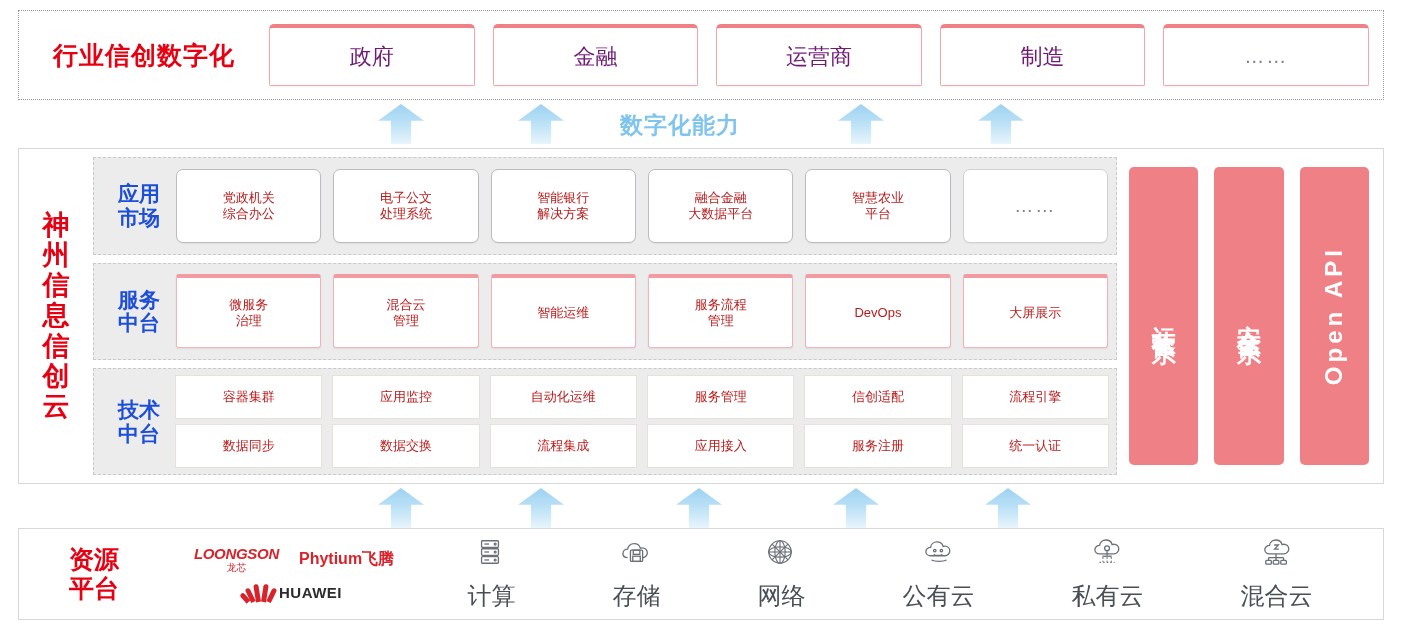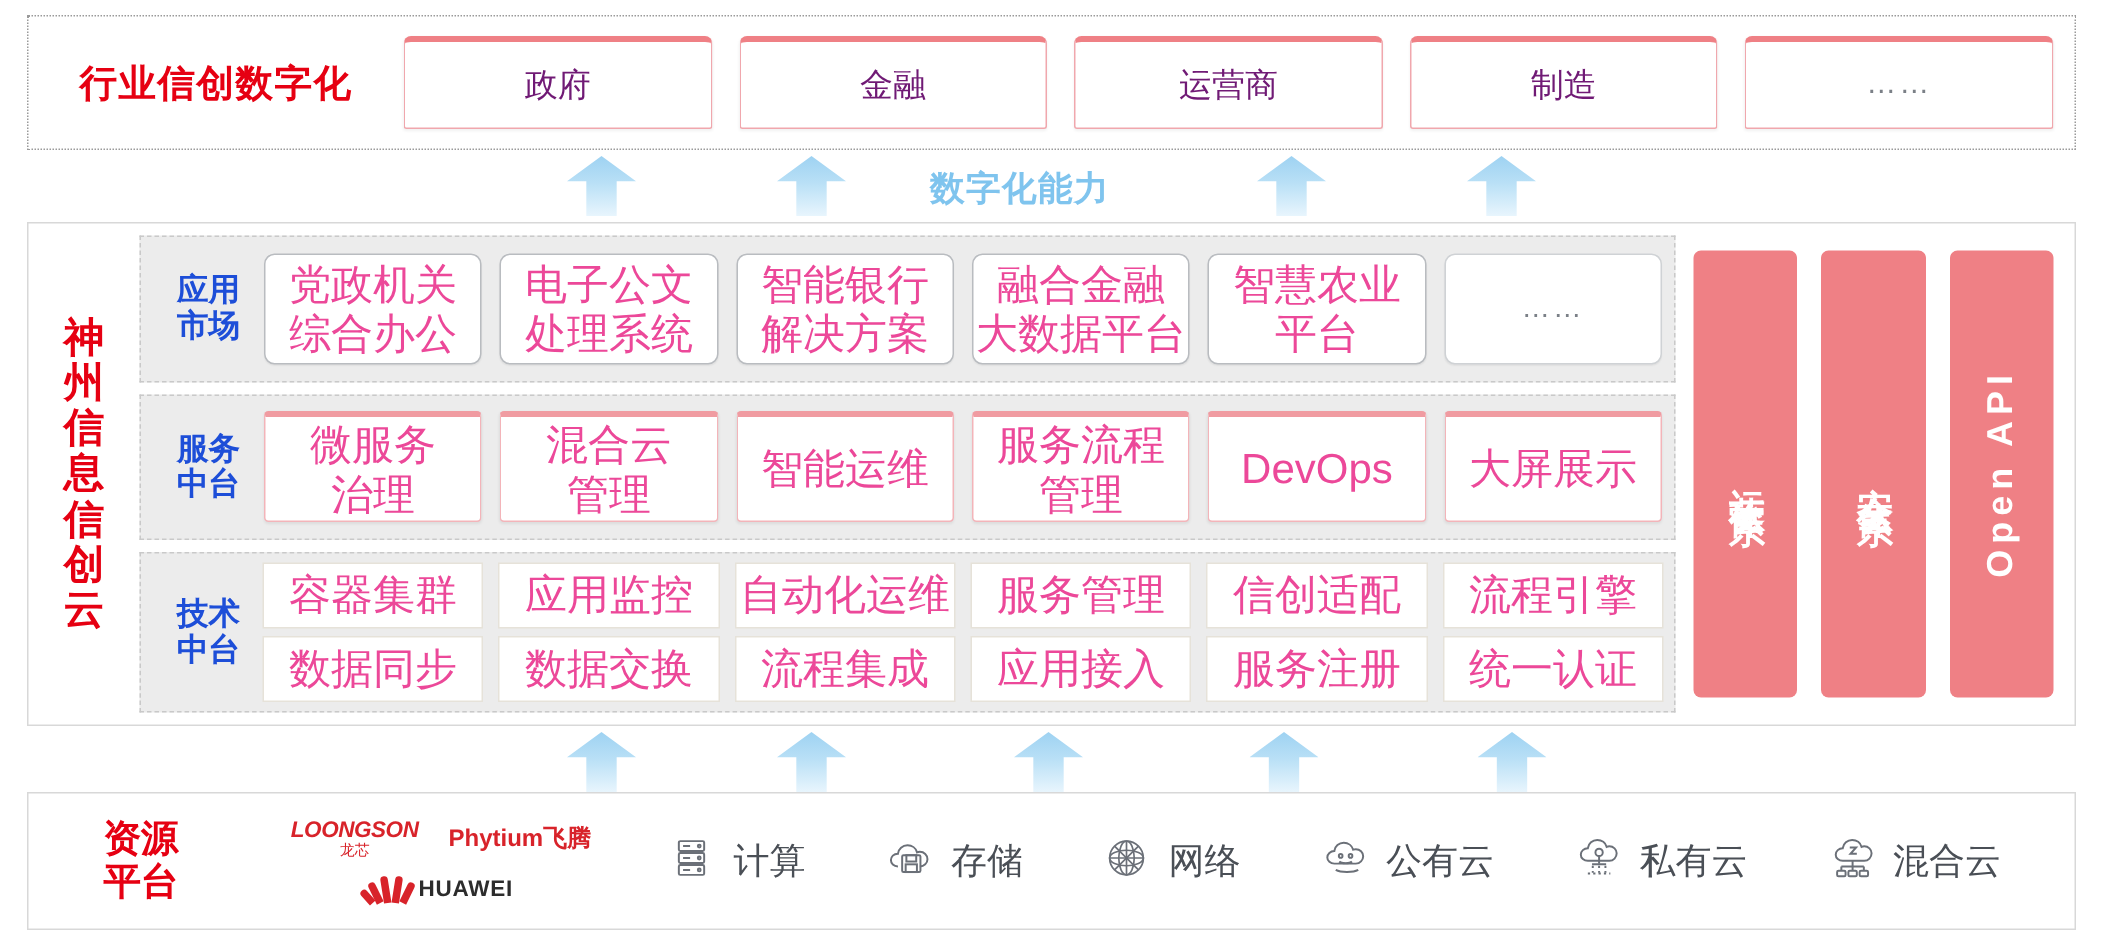--- a/index.html
+++ b/index.html
@@ -67,21 +67,21 @@
   .band-label{
     flex:0 0 74px; text-align:center; color:#1d4ed8;
     font-size:21px; font-weight:bold; line-height:1.12;
   }
   .band-cards{ flex:1; display:flex; gap:12px; height:100%; align-items:center; }
   .band-cards.stacked{ flex-direction:column; gap:7px; justify-content:center; padding:7px 0; }
   .card-line{ display:flex; gap:12px; width:100%; flex:1; }
 
   .card{
     flex:1; display:flex; align-items:center; justify-content:center;
-    text-align:center; font-size:28px; color:#ec4899; line-height:1.18;
+    text-align:center; font-size:13px; color:#b91c1c; line-height:1.18;
     background:#ffffff;
   }
   
   .card.app{
     border:1px solid #b9bcc0; border-radius:7px; height:74px;
     box-shadow:0 1px 1px rgba(0,0,0,0.05);
   }
   .card.app.dots{ color:#7b8087; letter-spacing:2px; font-size:19px; border-color:#cfd2d5;}
   
   .card.svc{
@@ -128,21 +128,21 @@
   .logo-phytium{ color:#d8232a; font-size:16px; font-weight:bold; }
   .logo-huawei{ display:flex; align-items:center; gap:7px; }
   .hw-mark{ width:26px; height:20px; position:relative; }
   .hw-mark i{
     position:absolute; bottom:0; width:5px; background:#d8232a; border-radius:3px 3px 0 0;
     transform-origin:bottom center;
   }
   .hw-text{ color:#2c2c2c; font-size:15px; font-weight:bold; letter-spacing:0.5px; }
 
   .res-items{ flex:1; display:flex; align-items:center; justify-content:space-around; padding-right:22px; }
-  .res-item{ display:flex; align-items:center; gap:9px; }
+  .res-item{ display:flex; align-items:center; gap:9px;flex-direction:column; }
   .res-item .ico{ width:34px; height:34px; color:#6b7078; }
   .res-item .lbl{ font-size:24px; color:#4a4f56; }
 </style>
 </head>
 <body>
 
 <div id="page">
 
   <div class="industry-bar">
     <div class="industry-title">行业信创数字化</div>

